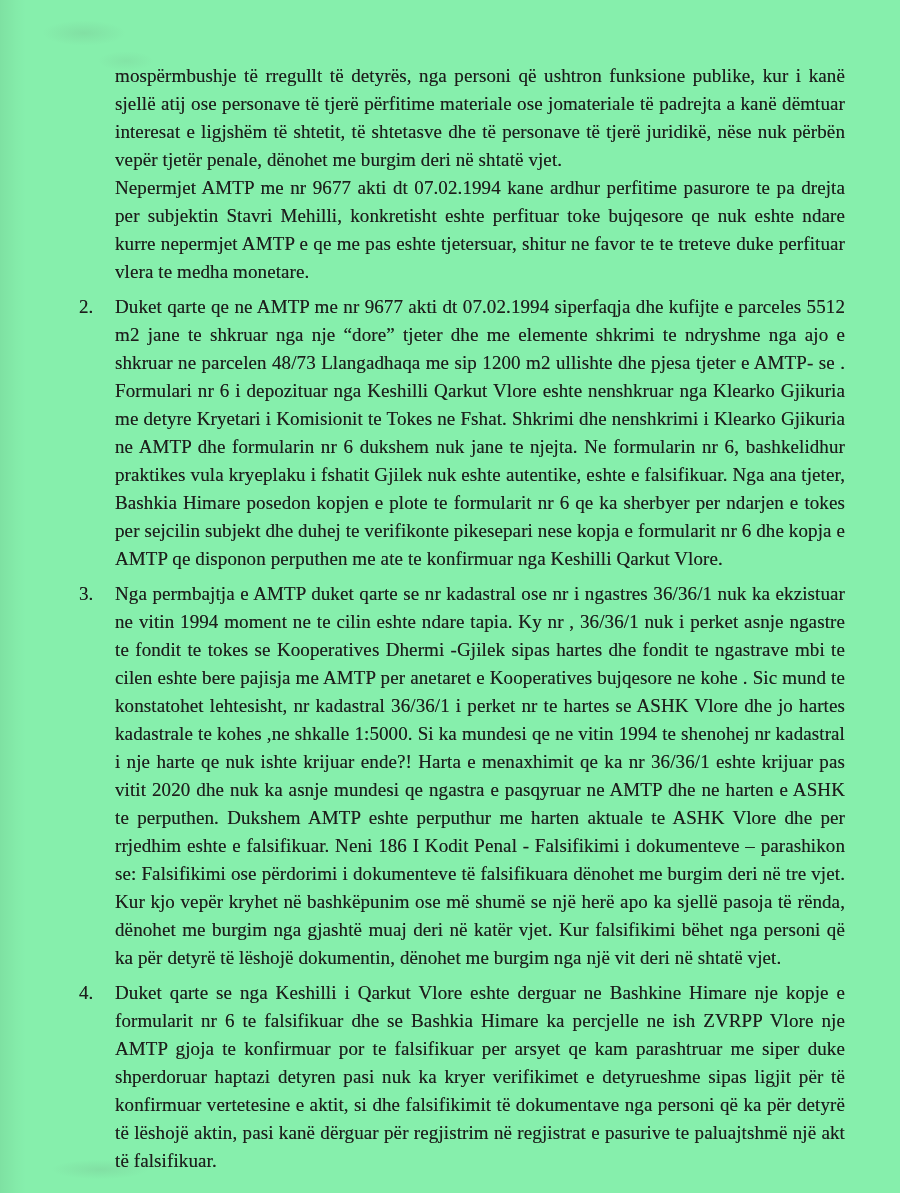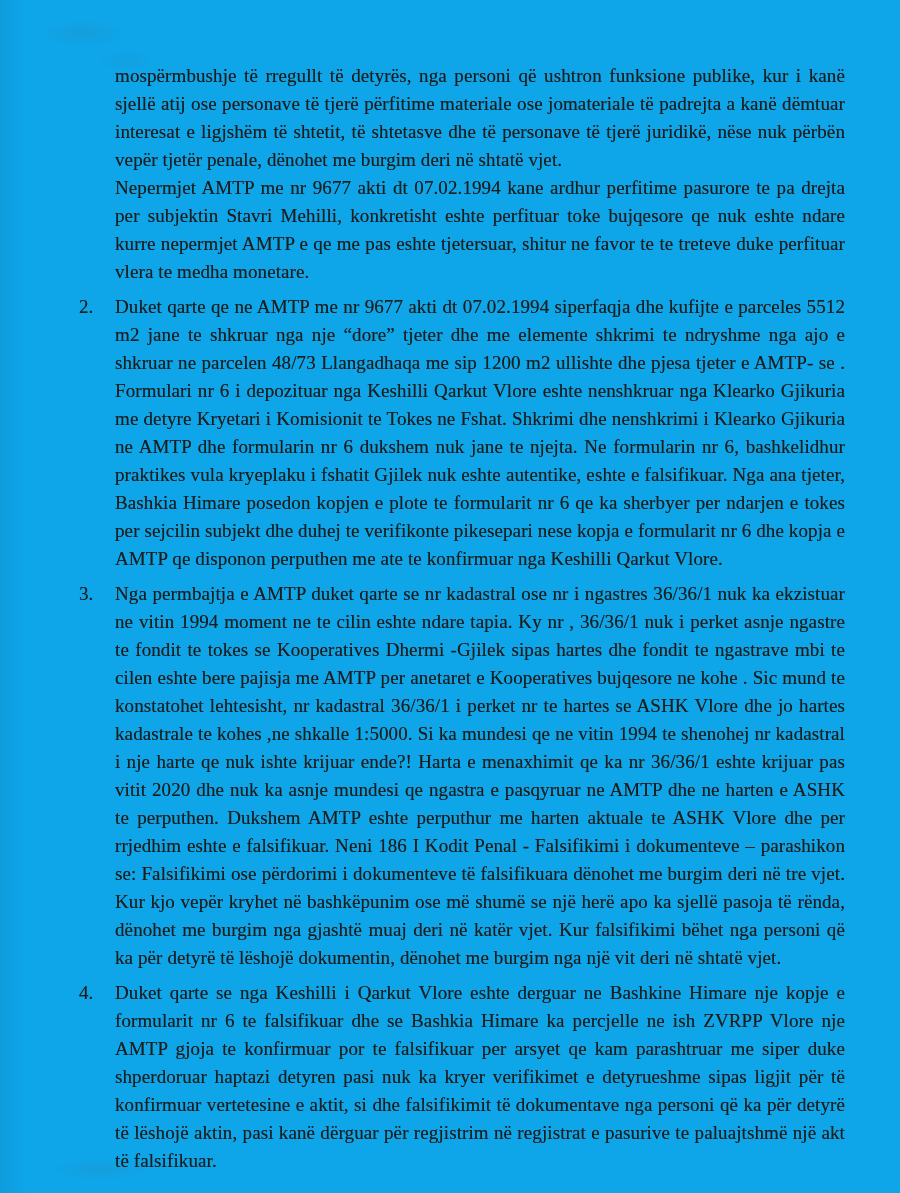--- a/index.html
+++ b/index.html
@@ -4,21 +4,21 @@
 <style>
   html, body {
     margin: 0;
     padding: 0;
     background: #ffffff;
   }
   .page {
     position: relative;
     width: 900px;
     height: 1193px;
-    background: #0ea5e9;
+    background: #86efac;
     overflow: hidden;
     font-family: "Liberation Serif", "DejaVu Serif", serif;
     color: #1d1d1b;
   }
   
   .scan-edge {
     position: absolute;
     left: 0; top: 0; bottom: 0;
     width: 26px;
     background: linear-gradient(90deg, rgba(0,0,0,0.06), rgba(0,0,0,0.02) 60%, rgba(0,0,0,0));

